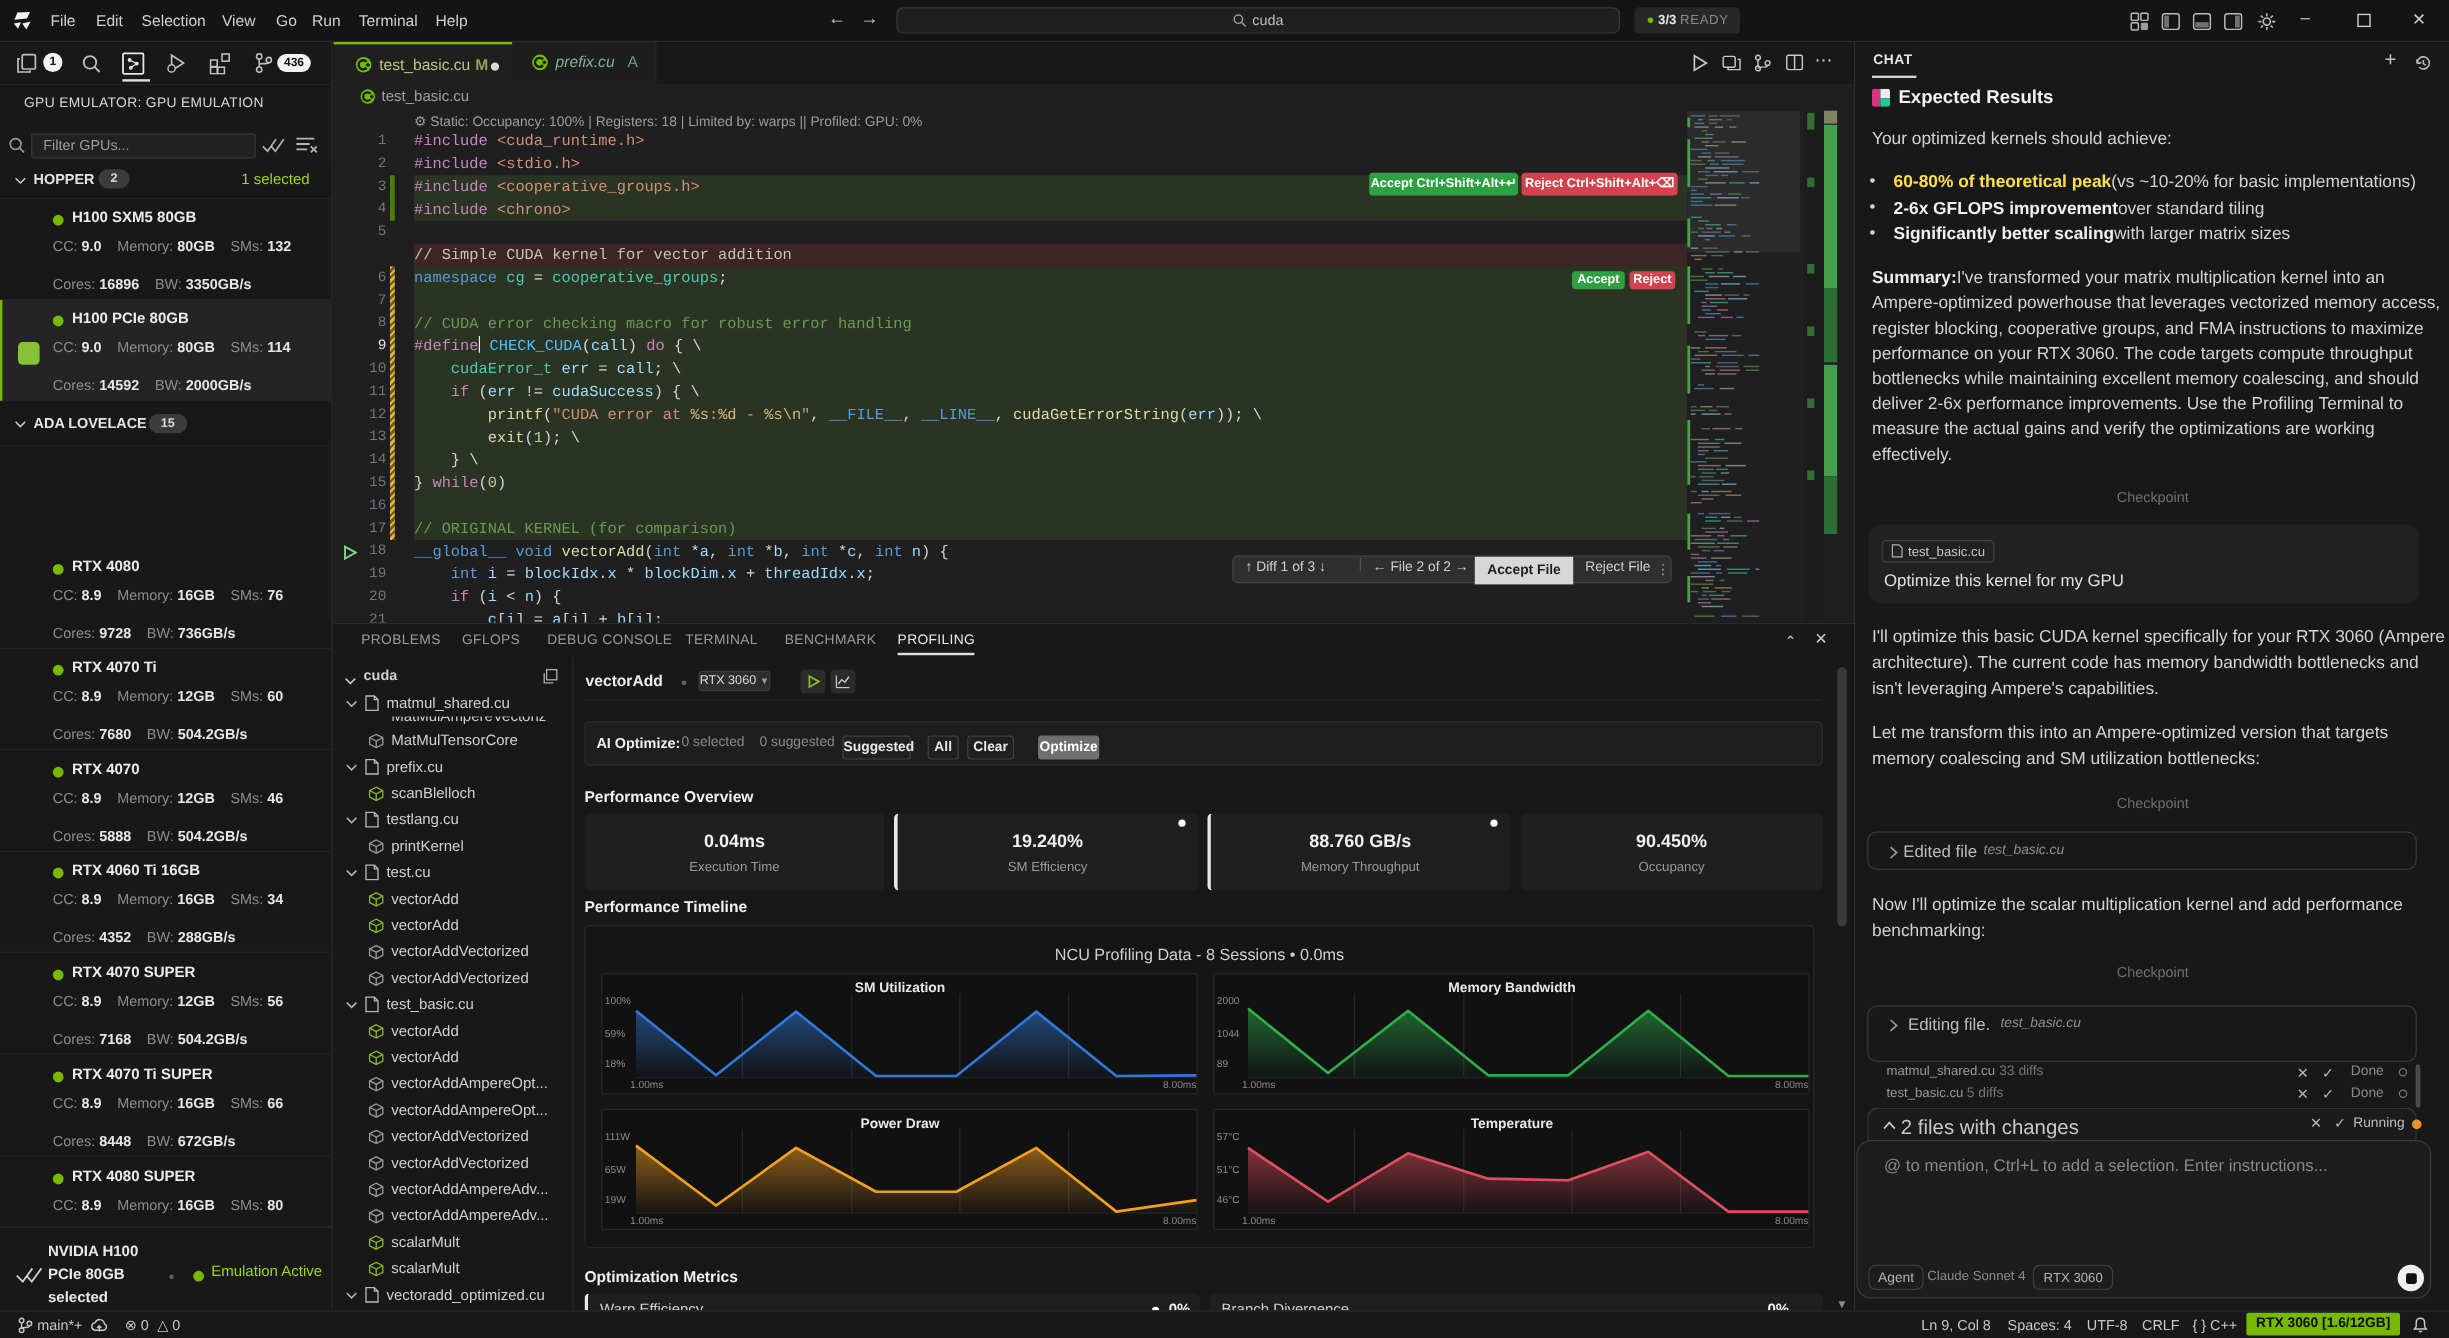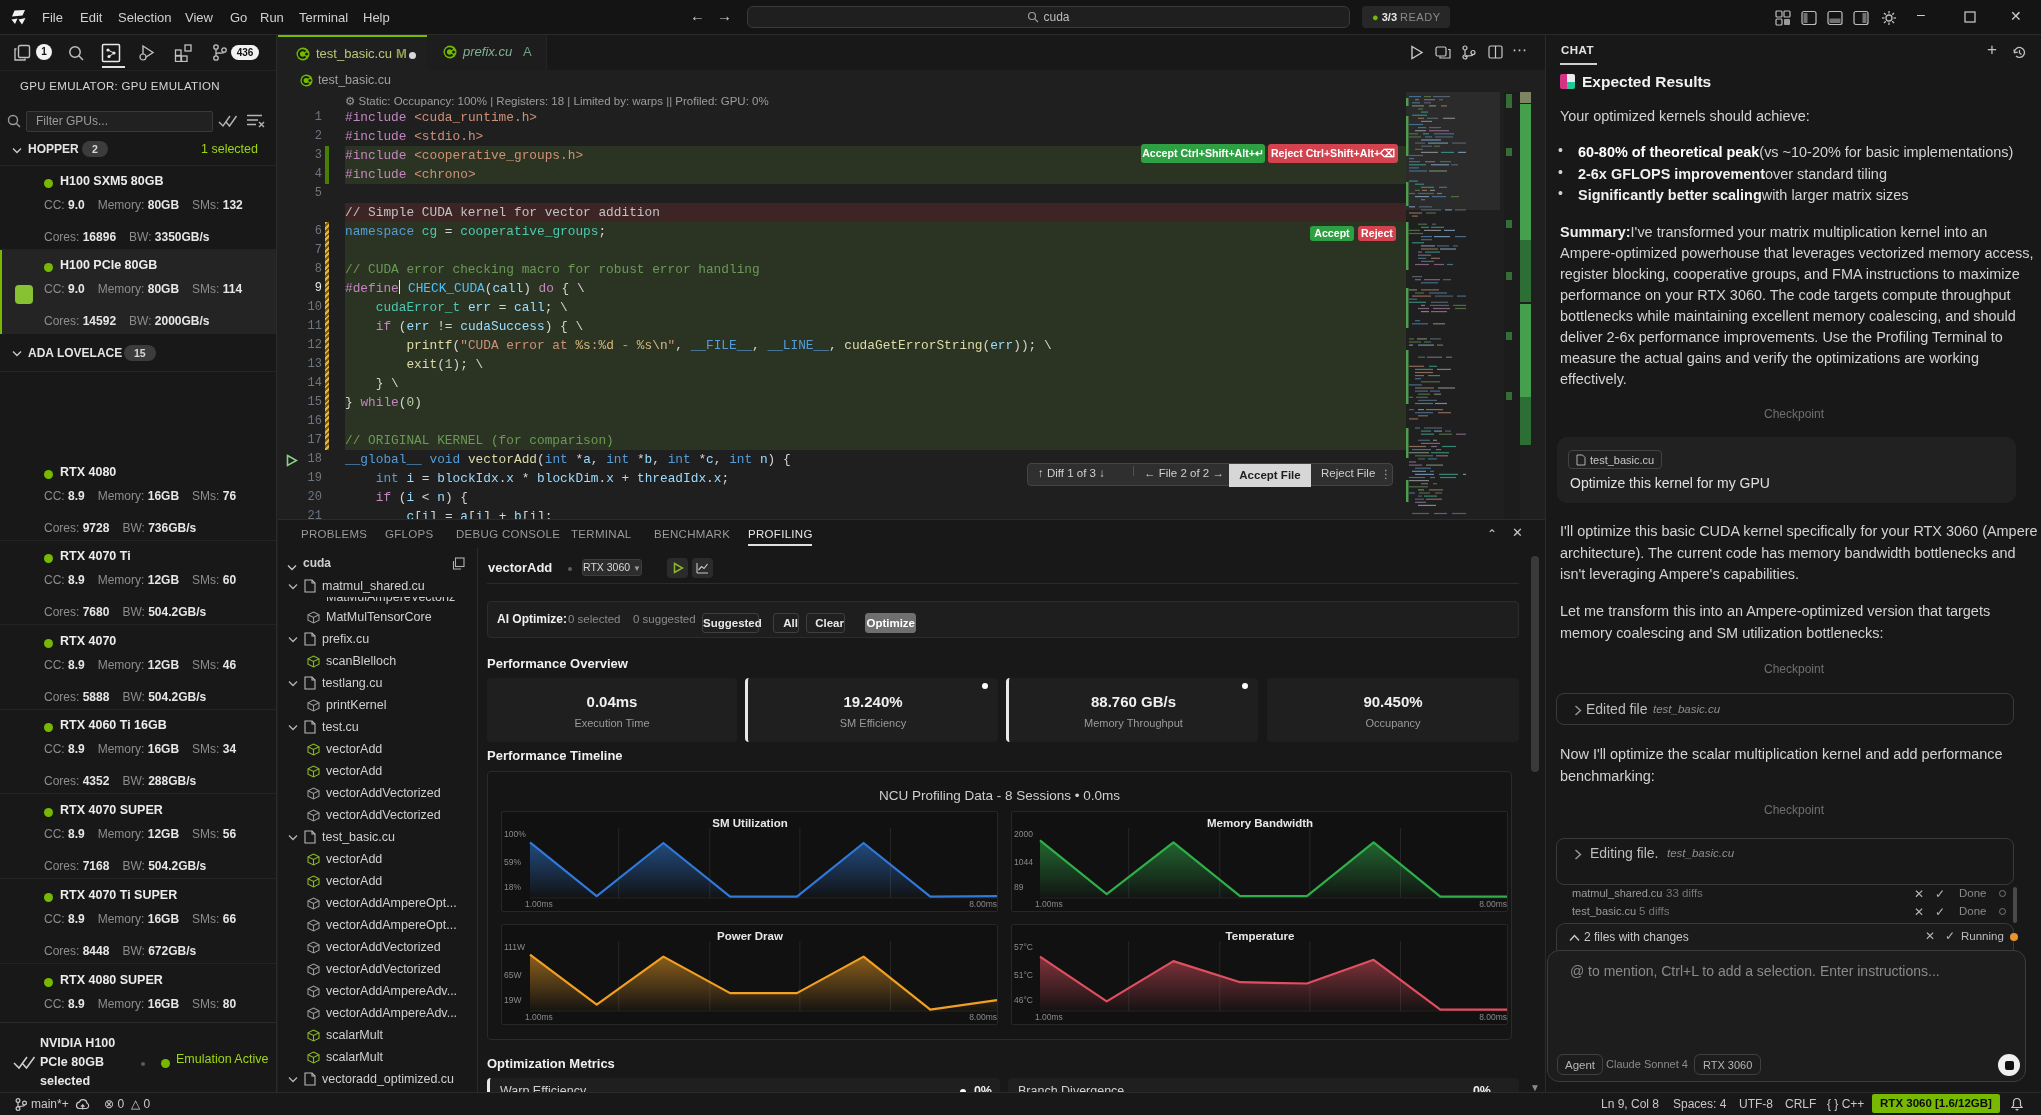--- a/index.html
+++ b/index.html
@@ -57,21 +57,21 @@
 
 #paneltabs{position:absolute;left:278px;top:519px;width:1267px;height:29px;background:#181818;border-top:1px solid #2b2b2b;font-size:11.5px;color:#9a9a9a;letter-spacing:.3px}
 #paneltabs .pt{position:absolute;top:0;height:28px;line-height:28px}
 #tree{position:absolute;left:278px;top:548px;width:200px;height:544px;background:#181818;border-right:1px solid #2b2b2b;overflow:hidden}
 .trow{position:absolute;left:0;width:200px;height:22px;line-height:22px;font-size:12.5px;color:#d0d0d0;white-space:nowrap}
 #profiling{position:absolute;left:478px;top:548px;width:1067px;height:544px;background:#181818;overflow:hidden}
 .chart{position:absolute;background:#111111;border:1px solid #272727;border-radius:2px}
 .pcard{position:absolute;top:130px;height:64px;background:#1f1f1f;border-radius:4px}
 .pcard .v{margin-top:15px;text-align:center;font-size:15px;font-weight:bold;color:#f0f0f0}
 .pcard .l{margin-top:7px;text-align:center;font-size:11px;color:#9a9a9a}
-.aibtn{position:absolute;top:65px;height:20px;border:1px solid #3f3f3f;border-radius:3px;background:#202020;color:#e8e8e8;font-size:11.5px;font-weight:bold;text-align:right;line-height:18px}
+.aibtn{position:absolute;top:65px;height:20px;border:1px solid #3f3f3f;border-radius:3px;background:#202020;color:#e8e8e8;font-size:11.5px;font-weight:bold;text-align:center;line-height:18px}
 
 #chat{position:absolute;left:1545px;top:35px;width:496px;height:1057px;background:#181818;border-left:1px solid #2b2b2b;overflow:hidden;color:#d6d6d6}
 #chat .line{position:absolute;left:9px;width:484px;height:21px;line-height:21px;font-size:14.45px;white-space:nowrap;color:#d3d3d3}
 #chat .ckpt{position:absolute;left:0;width:496px;text-align:center;font-size:12px;color:#6f6f6f}
 .chatbox{position:absolute;left:10px;width:458px;border:1px solid #3a3a3a;border-radius:8px}
 </style></head><body>
 <div id="root">
     <div id="titlebar">
       <svg class="abs" style="left:10px;top:9px" width="17" height="17" viewBox="0 0 17 17">
         <path d="M4.5 1.5 L15 1 L12.5 6.5 L2 7.5 Z" fill="#f2f2f2"></path>
@@ -993,21 +993,21 @@
         <path d="M7.5 5 L7.5 8 L9.5 9.5" fill="none" stroke="#c0c0c0" stroke-width="1.2"></path>
       </svg>
       <div class="abs" style="left:14px;top:39px;width:15px;height:15px;border-radius:2px;overflow:hidden">
         <div class="abs" style="left:0;top:0;width:7px;height:15px;background:#d63384"></div>
         <div class="abs" style="left:7px;top:0;width:8px;height:8px;background:#e9ecef"></div>
         <div class="abs" style="left:7px;top:8px;width:8px;height:7px;background:#20c997"></div>
       </div>
       <div class="abs" style="left:36px;top:38px;font-size:15.5px;font-weight:bold;color:#f2f2f2">Expected Results</div>
       <div class="line" style="left:14px;top:71px">Your optimized kernels should achieve:</div>
       <div class="abs" style="left:12px;top:107px;font-size:14px;color:#d3d3d3">•</div>
-      <div class="line" style="left:32px;top:107px"><b style="color:#ffffff">60-80% of theoretical peak</b>(vs ~10-20% for basic implementations)</div>
+      <div class="line" style="left:32px;top:107px"><b style="color:#fde047">60-80% of theoretical peak</b>(vs ~10-20% for basic implementations)</div>
       <div class="abs" style="left:12px;top:128.5px;font-size:14px;color:#d3d3d3">•</div>
       <div class="line" style="left:32px;top:128.5px"><b style="color:#f0f0f0">2-6x GFLOPS improvement</b>over standard tiling</div>
       <div class="abs" style="left:12px;top:150px;font-size:14px;color:#d3d3d3">•</div>
       <div class="line" style="left:32px;top:150px"><b style="color:#f0f0f0">Significantly better scaling</b>with larger matrix sizes</div>
       <div class="line" style="left:14px;top:187px"><b style="color:#f0f0f0">Summary:</b>I've transformed your matrix multiplication kernel into an</div>
       <div class="line" style="left:14px;top:208px">Ampere-optimized powerhouse that leverages vectorized memory access,</div>
       <div class="line" style="left:14px;top:229px">register blocking, cooperative groups, and FMA instructions to maximize</div>
       <div class="line" style="left:14px;top:250px">performance on your RTX 3060. The code targets compute throughput</div>
       <div class="line" style="left:14px;top:271px">bottlenecks while maintaining excellent memory coalescing, and should</div>
       <div class="line" style="left:14px;top:292px">deliver 2-6x performance improvements. Use the Profiling Terminal to</div>
@@ -1052,21 +1052,21 @@
       <div class="abs" style="left:26px;top:870px;font-size:11px;color:#9a9a9a">test_basic.cu</div>
       <div class="abs" style="left:93px;top:870px;font-size:11.5px;color:#757575">5 diffs</div>
       <div class="abs" style="left:368px;top:870px;font-size:12px;color:#b5b5b5">✕</div>
       <div class="abs" style="left:389px;top:870px;font-size:12px;color:#b5b5b5">✓</div>
       <div class="abs" style="left:413px;top:870px;font-size:11.5px;color:#8a8a8a">Done</div>
       <div class="abs" style="left:453px;top:873px;width:7px;height:7px;border:1px solid #777;border-radius:50%"></div>
       <div class="abs" style="left:10px;top:888px;width:458px;height:27px;border:1px solid #3a3a3a;border-bottom:none;border-radius:9px 9px 0 0;background:#1b1b1b">
         <svg class="abs" style="left:12px;top:10px" width="11" height="8" viewBox="0 0 11 8">
           <path d="M1 6.5 L5.5 1.5 L10 6.5" fill="none" stroke="#c8c8c8" stroke-width="1.4"></path>
         </svg>
-        <span class="abs" style="left:27px;top:6px;font-size:12px;color:#c8c8c8">2 files with changes</span>
+        <span class="abs" style="left:27px;top:6px;font-size:17px;color:#c8c8c8">2 files with changes</span>
         <span class="abs" style="left:368px;top:5px;font-size:12px;color:#b5b5b5">✕</span>
         <span class="abs" style="left:388px;top:5px;font-size:12px;color:#b5b5b5">✓</span>
         <span class="abs" style="left:404px;top:6px;font-size:11.5px;color:#bdbdbd">Running</span>
         <div class="abs" style="left:453px;top:9px;width:8px;height:8px;border-radius:50%;background:#e8932e"></div>
       </div>
       <div class="abs" style="left:467px;top:852px;width:4px;height:36px;background:#4a4a4a;border-radius:2px"></div>
       <div class="abs" style="left:1px;top:915px;width:479px;height:132px;background:#1d1d1d;border:1px solid #3c3c3c;border-radius:12px">
         <div class="abs" style="left:22px;top:12px;font-size:14px;color:#8a8a8a">@ to mention, Ctrl+L to add a selection. Enter instructions...</div>
         <div class="abs" style="left:9px;top:103px;height:21px;border:1px solid #3f3f3f;border-radius:6px;padding:0 7px;font-size:11.5px;color:#b5b5b5;line-height:20px">Agent</div>
         <div class="abs" style="left:58px;top:107px;font-size:11px;color:#8a8a8a">Claude Sonnet 4</div>

